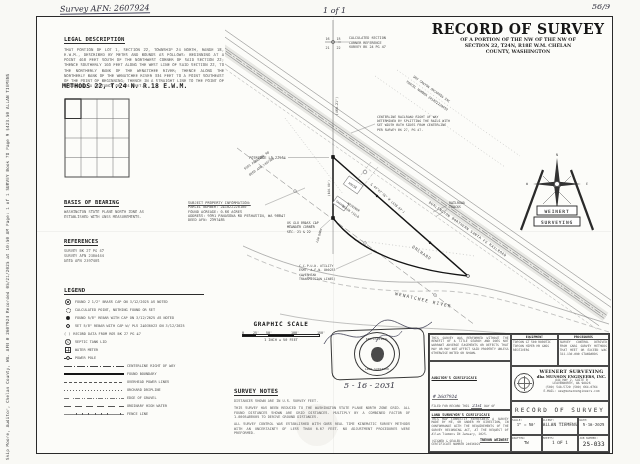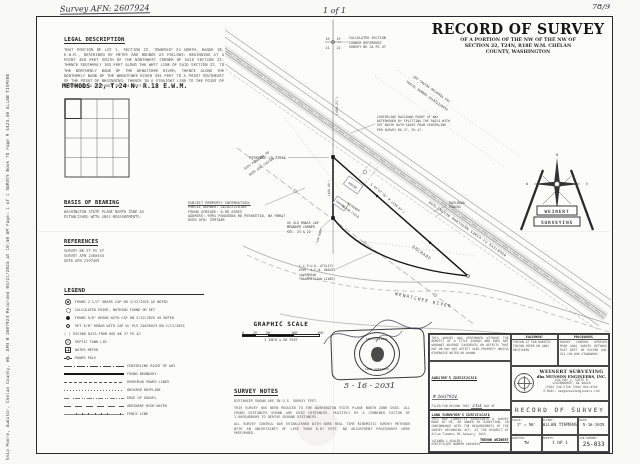--- a/index.html
+++ b/index.html
@@ -74,21 +74,21 @@
 
   <div id="sheet" class="abs"></div>
   <div class="abs crease" style="left:333px;top:17px;width:1px;height:436px"></div>
   <div class="abs crease" style="left:37px;top:231px;width:574px;height:1px"></div>
   <div class="abs" style="left:296px;top:404px;width:42px;height:42px;border-radius:50%;background:rgba(90,80,60,.05)"></div>
 
   <div class="abs" style="left:5px;top:460px;transform:rotate(-90deg);transform-origin:0 0;width:444px;font-size:4.2px;letter-spacing:.2px;color:#4c4c4c;white-space:nowrap">Skip Moore, Auditor, Chelan County, WA.   AFN # 2607924   Recorded 05/21/2025 at 10:50 AM   Page: 1 of 1   SURVEY   Book 78 Page 9   $423.50   ALLAN TIEMENS</div>
 
   <div class="abs hw" style="left:60px;top:4px;font-size:8px;transform:rotate(-1deg);border-bottom:.8px solid #44445a">Survey  AFN: 2607924</div>
   <div class="abs hw" style="left:323px;top:6px;font-size:8px">1 of 1</div>
-  <div class="abs hw" style="left:592px;top:2px;font-size:8px">78/9</div>
+  <div class="abs hw" style="left:592px;top:2px;font-size:8px">56/9</div>
 
   <div id="titleblk" class="abs">
     <div class="big">RECORD OF SURVEY</div>
     <div class="sub">OF A PORTION OF THE NW OF THE NW OF</div>
     <div class="sub">SECTION 22, T24N, R18E W.M. CHELAN</div>
     <div class="sub">COUNTY, WASHINGTON</div>
   </div>
 
   <div class="abs" style="left:64px;top:26px;width:160px">
     <div class="h" style="font-size:5.6px">LEGAL DESCRIPTION</div>

